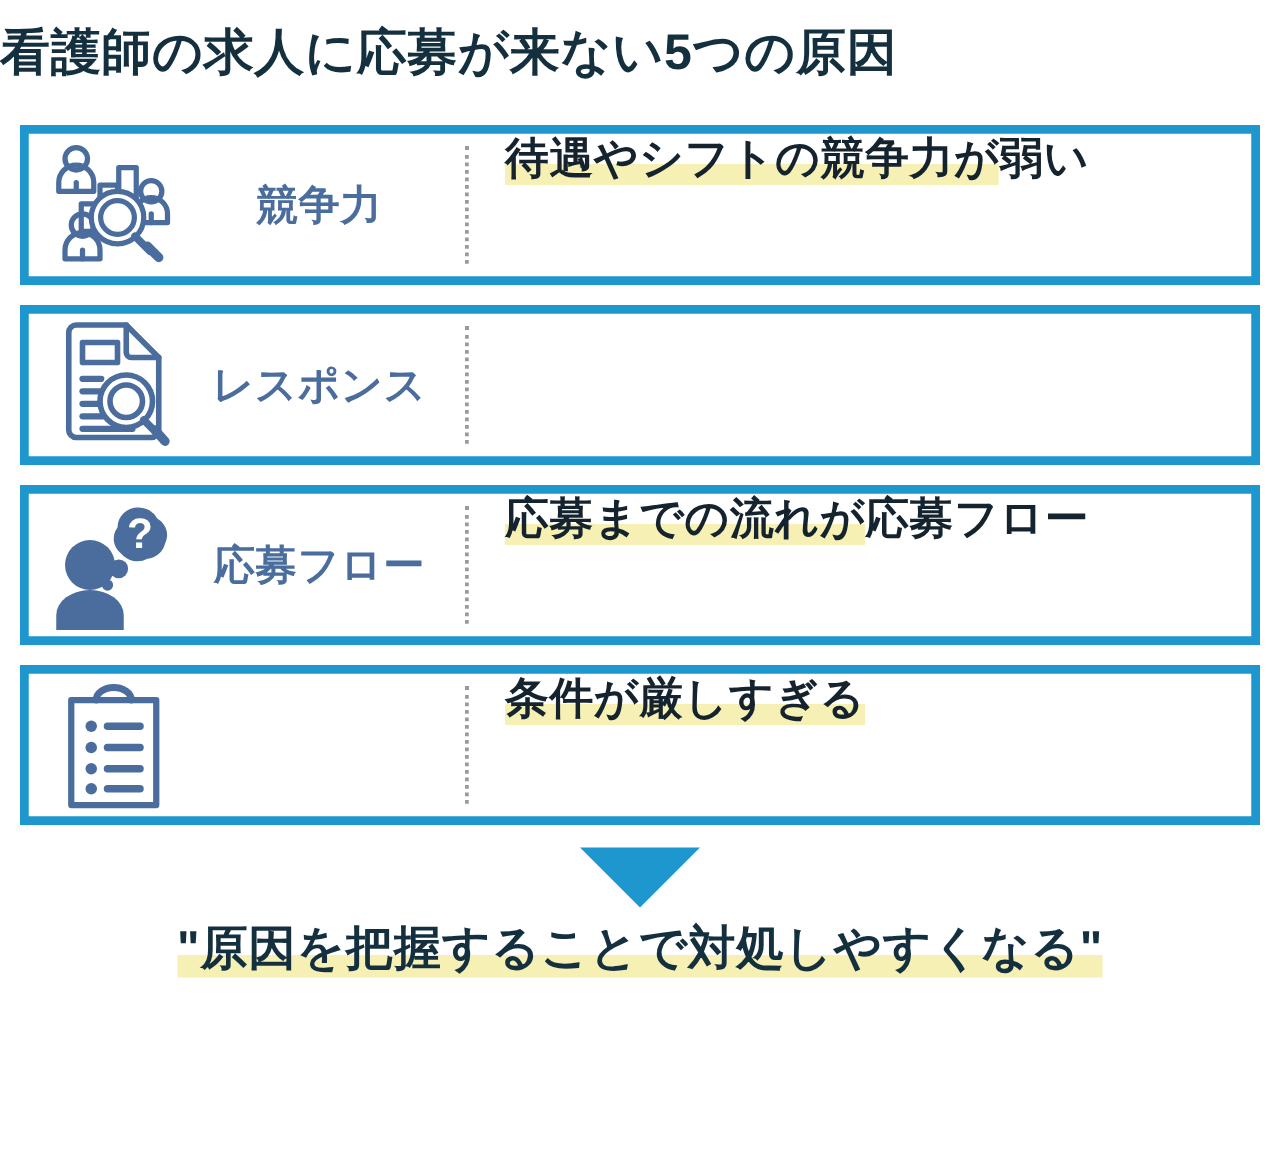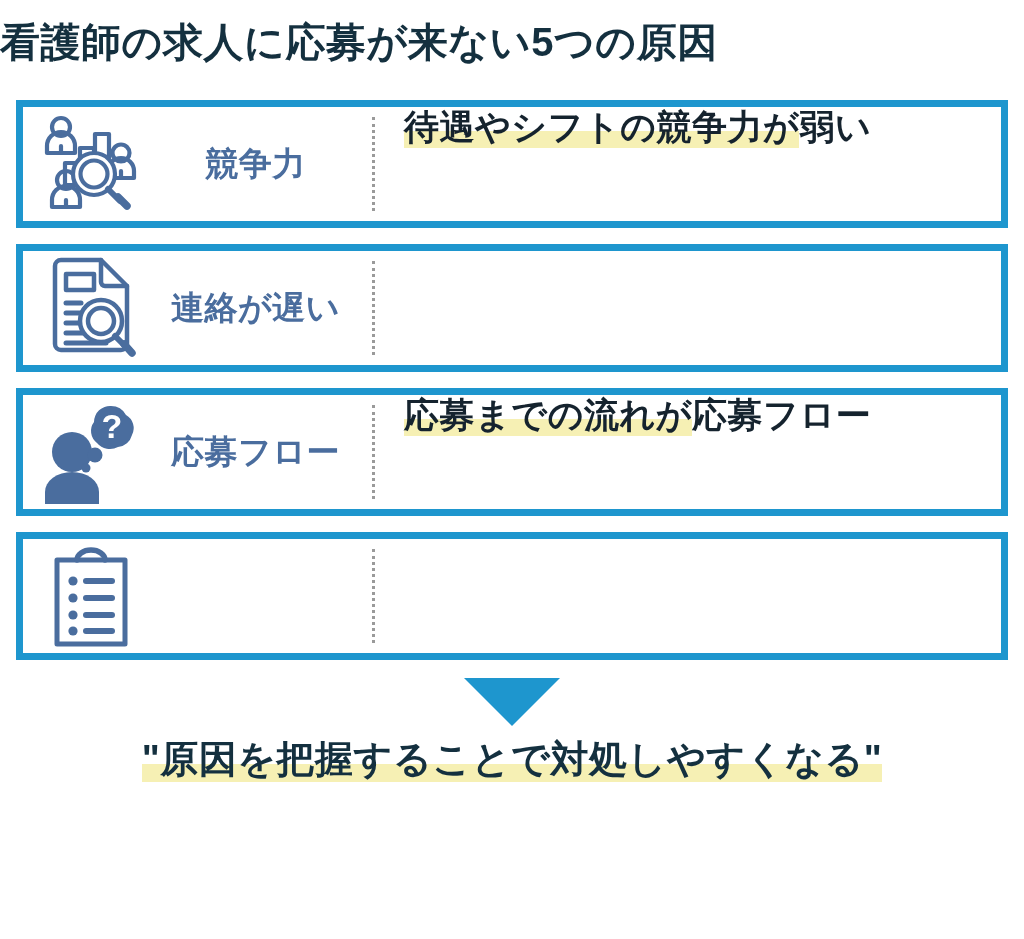--- a/index.html
+++ b/index.html
@@ -197,21 +197,21 @@
           <path d="M25 57 h26" stroke-width="5"></path>
           <path d="M25 67 h20" stroke-width="5"></path>
           <path d="M25 77 h18" stroke-width="5"></path>
           <path d="M25 87 h40" stroke-width="5"></path>
           <circle cx="60" cy="65" r="21" fill="#ffffff"></circle>
           <circle cx="60" cy="65" r="13"></circle>
           <path d="M74 80 l11 11" stroke-width="6"></path>
           <path d="M83 88 l8 9" stroke-width="7.5"></path>
         </svg>
       </div>
-      <div class="card-label">連絡が遅い</div>
+      <div class="card-label">レスポンス</div>
     </div>
     <div class="divider"></div>
   </div>
 
   <div class="card">
     <div class="card-left">
       <div class="icon-box">
         <svg width="104" height="104" viewBox="0 0 104 104" fill="#4a6d9e">
           <circle cx="33" cy="52" r="20"></circle>
           <path d="M6 104 v-12 a27 20 0 0 1 54 0 v12 z"></path>
@@ -241,20 +241,23 @@
           <circle cx="28" cy="71" r="4.6" fill="#4a6d9e" stroke="none"></circle>
           <circle cx="28" cy="87" r="4.6" fill="#4a6d9e" stroke="none"></circle>
           <path d="M41 37 h26" stroke-width="6"></path>
           <path d="M41 54 h26" stroke-width="6"></path>
           <path d="M41 71 h26" stroke-width="6"></path>
           <path d="M41 87 h26" stroke-width="6"></path>
         </svg>
       </div>
     </div>
     <div class="divider"></div>
+    <div class="card-right">
+      <div class="desc"><span class="hl">条件が厳しすぎる</span><span></span></div>
+    </div>
   </div>
 
 </div>
 
 <div class="footer">
   <div class="arrow"></div>
   <div class="footer-text"><span class="hl">"原因を把握することで対処しやすくなる"</span></div>
 </div>
 
 </body></html>

